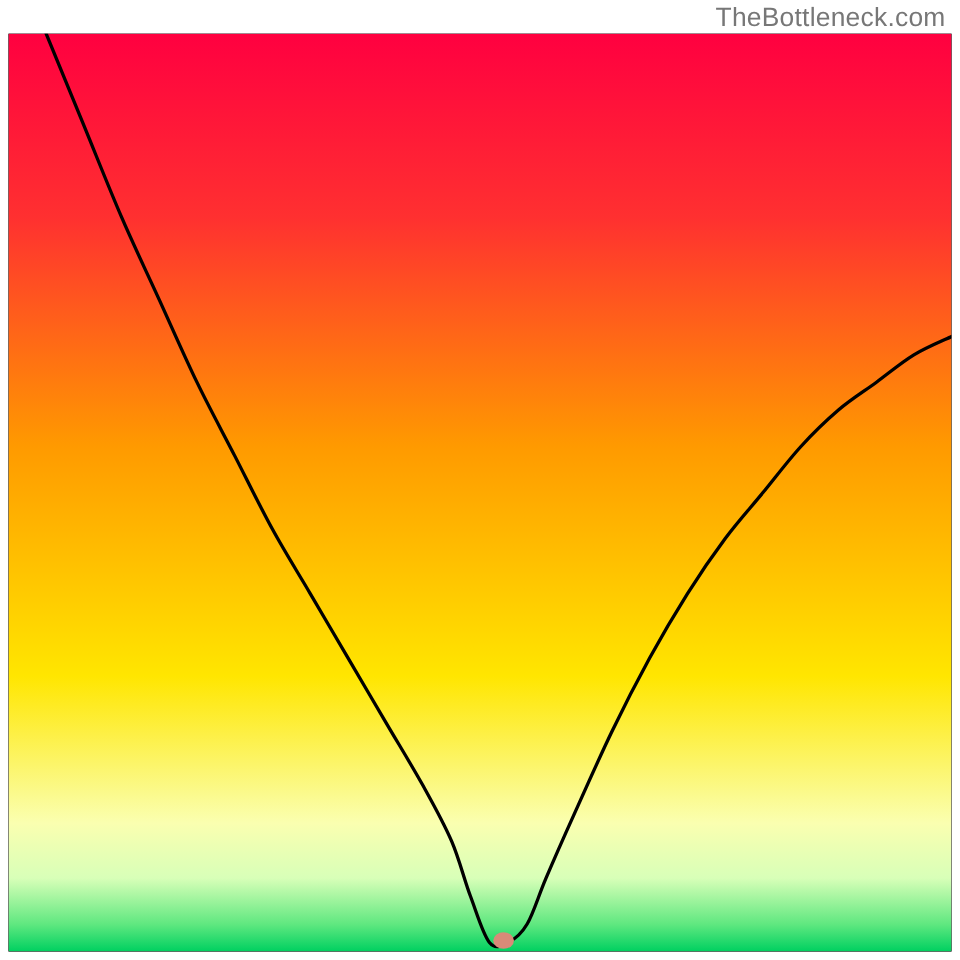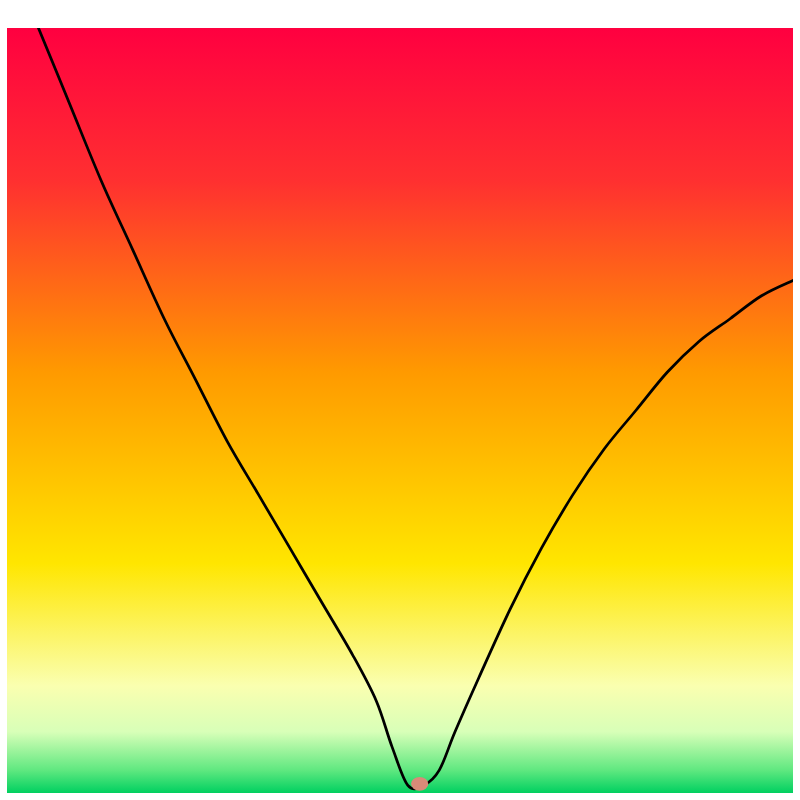--- a/index.html
+++ b/index.html
@@ -35,20 +35,21 @@
   .plot svg {
     display: block;
     width: 100%;
     height: 100%;
   }
 </style>
 </head>
 <body>
 
 <div class="wrapper">
+  <div class="attribution">TheBottleneck.com</div>
 
   <div class="plot">
     <svg viewBox="0 0 100 100" preserveAspectRatio="none">
       <defs>
         <linearGradient id="bg-grad" x1="0" y1="0" x2="0" y2="1">
             <stop offset="0%" stop-color="#ff0040"></stop>
             <stop offset="20%" stop-color="#ff3030"></stop>
             <stop offset="45%" stop-color="#ff9a00"></stop>
             <stop offset="70%" stop-color="#ffe600"></stop>
             <stop offset="86%" stop-color="#faffb0"></stop>

